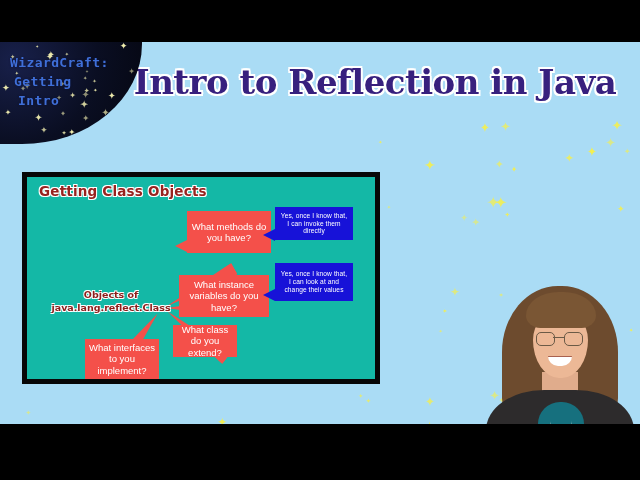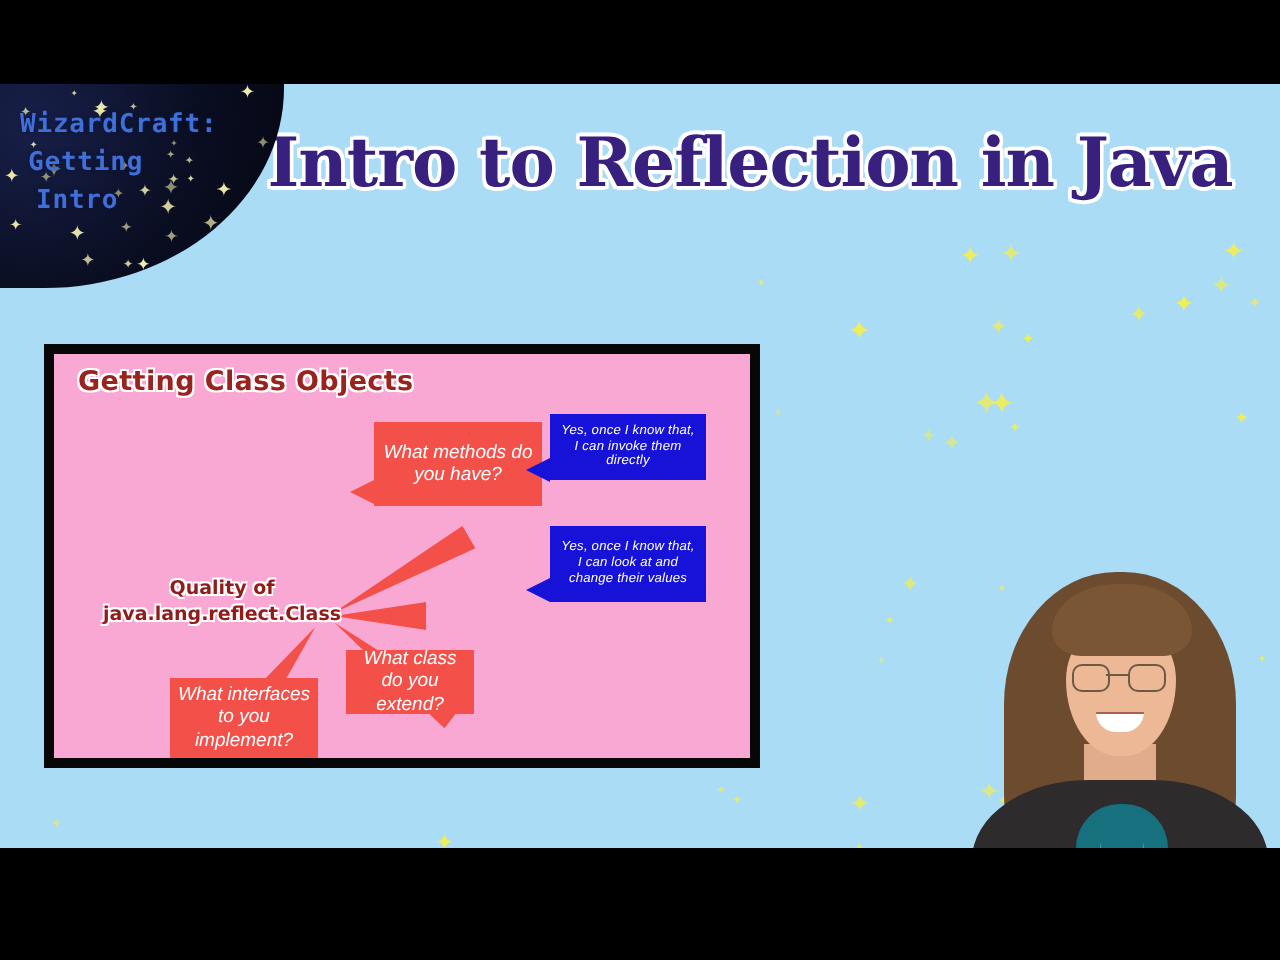--- a/index.html
+++ b/index.html
@@ -107,21 +107,21 @@
        1.8px  0     0 #ffffff;
   }
 
   
   #diagram-panel {
     position: absolute;
     left: 22px;
     top: 130px;
     width: 358px;
     height: 212px;
-    background: #f9a8d4;
+    background: #14b8a6;
     border: 5px solid #070707;
     box-sizing: border-box;
   }
   #diagram-heading {
     position: absolute;
     left: 12px;
     top: 6px;
     font-family: "DejaVu Sans", sans-serif;
     font-size: 13.5px;
     font-weight: bold;
@@ -150,21 +150,20 @@
   .bubble {
     position: absolute;
     box-sizing: border-box;
     display: flex;
     align-items: center;
     justify-content: flex-end;
     text-align: center;
     color: #ffffff;
     line-height: 1.18;
     padding: 3px 4px;
-    font-style: italic;
   }
   .bubble.red   { background: #f4504a; font-size: 9.5px; font-weight: 500; }
   .bubble.blue  { background: #1712d8; font-size: 6.6px; font-weight: 500; letter-spacing: 0.1px; }
 
   
   .tail {
     position: absolute;
     width: 0; height: 0;
     border-style: solid;
   }
@@ -320,20 +319,23 @@
                   clip-path: polygon(0% 45%, 100% 0%, 100% 100%);
                   transform: rotate(126deg);"></div>
 
       <div class="bubble red" style="left:160px; top:34px; width:84px; height:42px;">
         <span>What methods do you have?</span>
       </div>
       <div class="tail" style="left:148px; top:62px;
                   border-width:7px 14px 7px 0;
                   border-color: transparent #f4504a transparent transparent;"></div>
 
+      <div class="bubble red" style="left:152px; top:98px; width:90px; height:42px;">
+        <span>What instance variables do you have?</span>
+      </div>
 
       <div class="bubble red" style="left:146px; top:148px; width:64px; height:32px;">
         <span>What class do you extend?</span>
       </div>
 
       <div class="bubble red" style="left:58px; top:162px; width:74px; height:40px;">
         <span>What interfaces to you implement?</span>
       </div>
 
       <div class="bubble blue" style="left:248px; top:30px; width:78px; height:33px;">
@@ -344,21 +346,21 @@
                   border-color: transparent #1712d8 transparent transparent;"></div>
 
       <div class="bubble blue" style="left:248px; top:86px; width:78px; height:38px;">
         <span>Yes, once I know that, I can look at and change their values</span>
       </div>
       <div class="tail" style="left:236px; top:112px;
                   border-width:6px 12px 6px 0;
                   border-color: transparent #1712d8 transparent transparent;"></div>
 
       <div id="center-node">
-        <div>Quality of</div>
+        <div>Objects of</div>
         <div>java.lang.reflect.Class</div>
       </div>
 
     </div>
 
     <div id="presenter">
       <div id="presenter-bg"></div>
       <div id="presenter-stars">
           <span class="star" style="left: 9.20375px; top: 110.111px; font-size: 12.8px; color: rgb(243, 239, 82); opacity: 0.66;">✦</span>
           <span class="star" style="left: 33.2543px; top: 83.2785px; font-size: 6.1px; color: rgb(243, 239, 82); opacity: 0.55;">✦</span>

